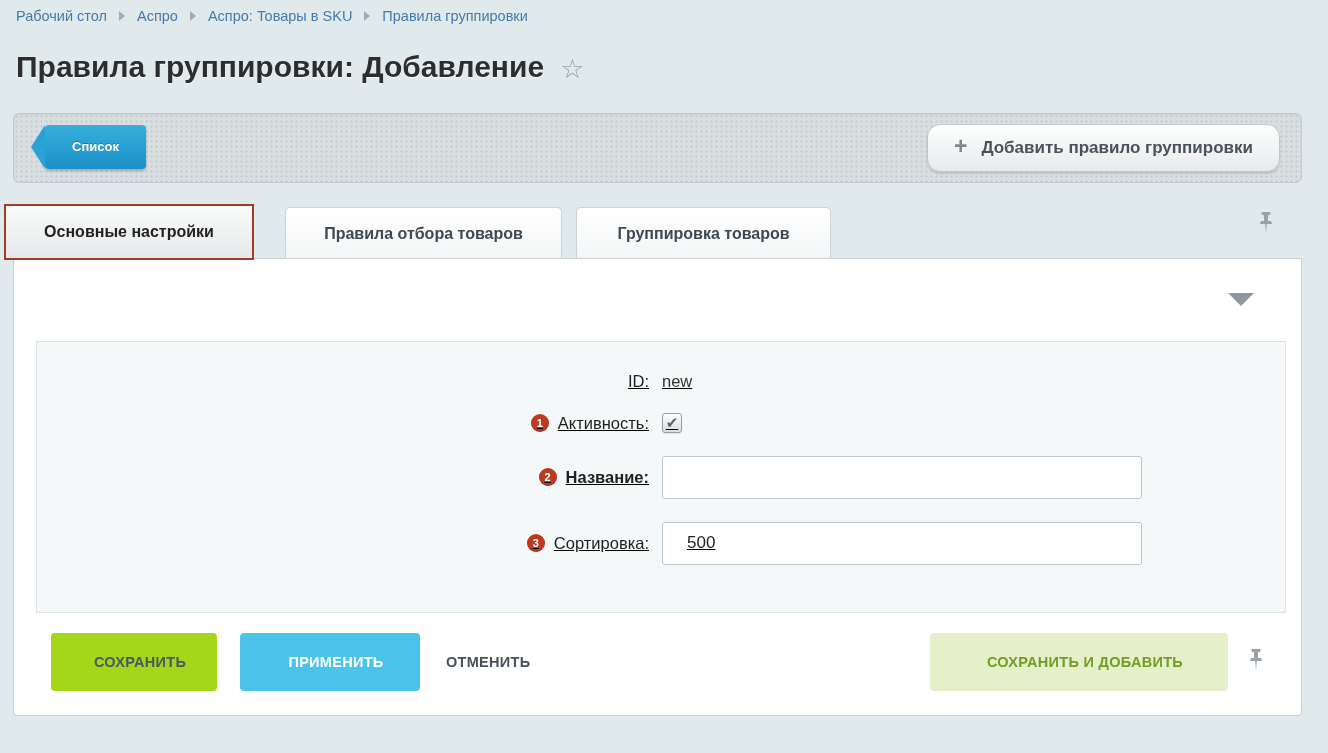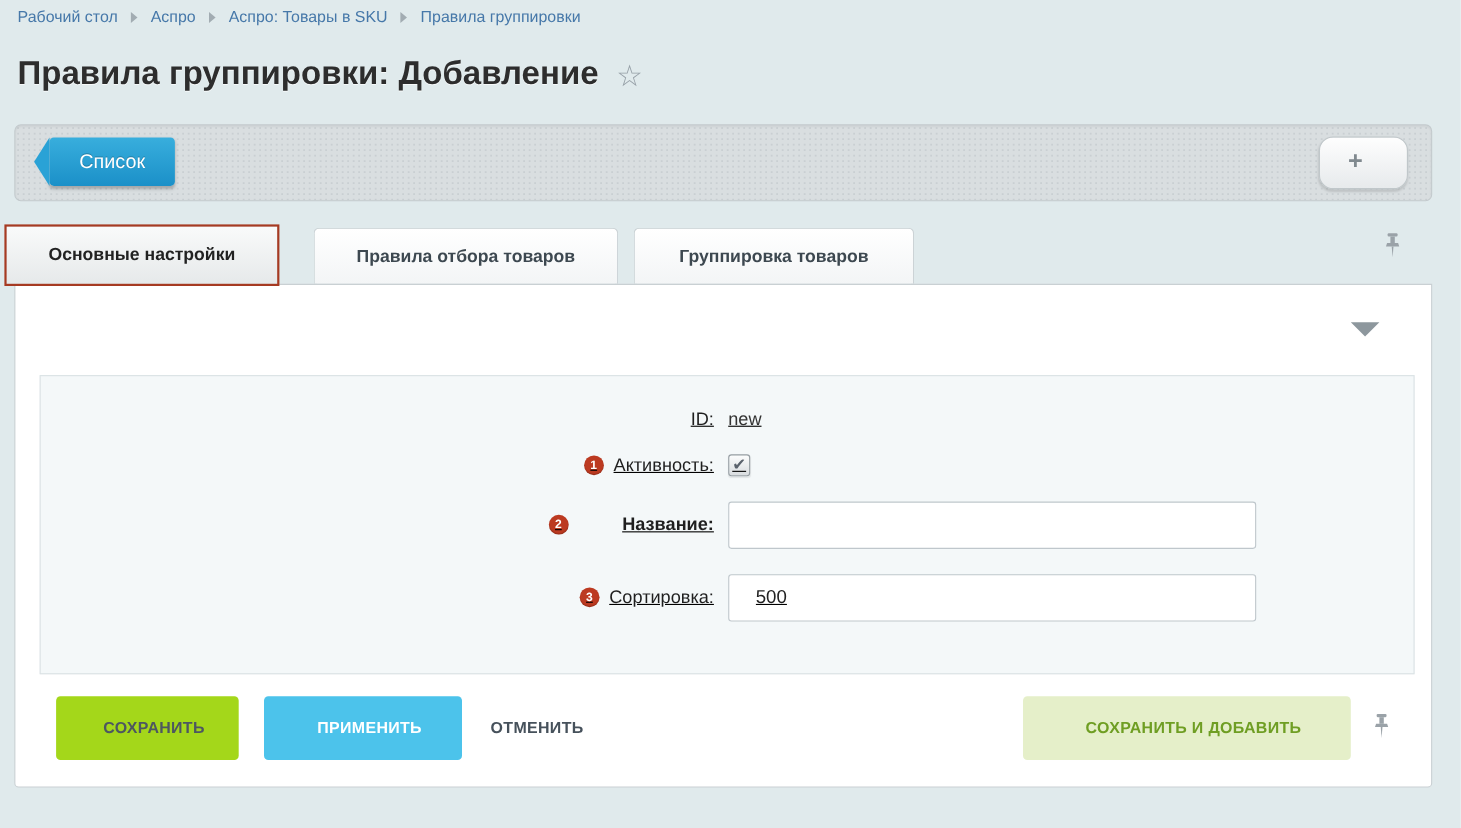--- a/index.html
+++ b/index.html
@@ -41,21 +41,21 @@
     background-image:radial-gradient(#c9cfd2 1px, transparent 1.2px);
     background-size:5px 5px;
     border:1px solid #c3cacd;
     border-radius:6px;
     box-shadow:inset 0 1px 2px rgba(0,0,0,.07);
   }
   .btn-list {
     position:absolute; left:31px; top:11px; height:44px;
     background:linear-gradient(#38aedd, #1b90c8);
     border-radius:4px;
-    color:#fff; font-size:18px; font-weight:normal; line-height:44px;
+    color:#fff; font-size:13px; font-weight:bold; line-height:44px;
     padding:0 27px;
     text-shadow:0 -1px 0 rgba(0,0,0,.25);
     box-shadow:0 2px 3px rgba(0,0,0,.25);
     cursor:pointer;
   }
   .btn-list::before {
     content:""; position:absolute; left:-14px; top:0;
     border-top:22px solid transparent;
     border-bottom:22px solid transparent;
     border-right:14px solid #2aa2d6;
@@ -120,21 +120,21 @@
   .form-row { display:flex; align-items:center; }
   .label-col {
     width:612px; display:flex; justify-content:flex-end; align-items:center;
     font-size:16.5px; color:#1f1f1f; padding-right:0;
   }
   .field-col { margin-left:13px; display:flex; align-items:center; }
   .row-id   { margin-top:27px; height:24px; }
   .row-act  { margin-top:15px; height:30px; }
   .row-name { margin-top:17px; height:44px; }
   .row-sort { margin-top:22px; height:44px; }
-  .bold-label { font-weight:bold;margin-left:40px; }
+  .bold-label { font-weight:bold; }
   .badge {
     width:18px; height:18px; border-radius:50%;
     background:#bc3a21;
     color:#fff; font-size:11px; font-weight:bold;
     display:inline-flex; align-items:center; justify-content:center;
     margin-right:9px; flex:0 0 auto;
     box-shadow:inset 0 -1px 1px rgba(0,0,0,.2);
   }
   .id-value { font-size:16.5px; color:#333; }
   .checkbox {
@@ -190,20 +190,21 @@
 
   <div class="page-title">
     <span>Правила группировки: Добавление</span>
     <span class="star">☆</span>
   </div>
 
   <div class="toolbar">
     <div class="btn-list">Список</div>
     <div class="btn-add">
       <span class="plus">+</span>
+      <span>Добавить правило группировки</span>
     </div>
   </div>
 
   <div class="tab active">Основные настройки</div>
   <div class="tab inactive t2">Правила отбора товаров</div>
   <div class="tab inactive t3">Группировка товаров</div>
   <span class="pin tab-pin">
     <svg width="14" height="30" viewBox="0 0 14 30">
       <rect x="2.5" y="1" width="9" height="3" rx="1" fill="#9aa2a8"></rect>
       <rect x="5" y="4" width="4" height="6" fill="#9aa2a8"></rect>

